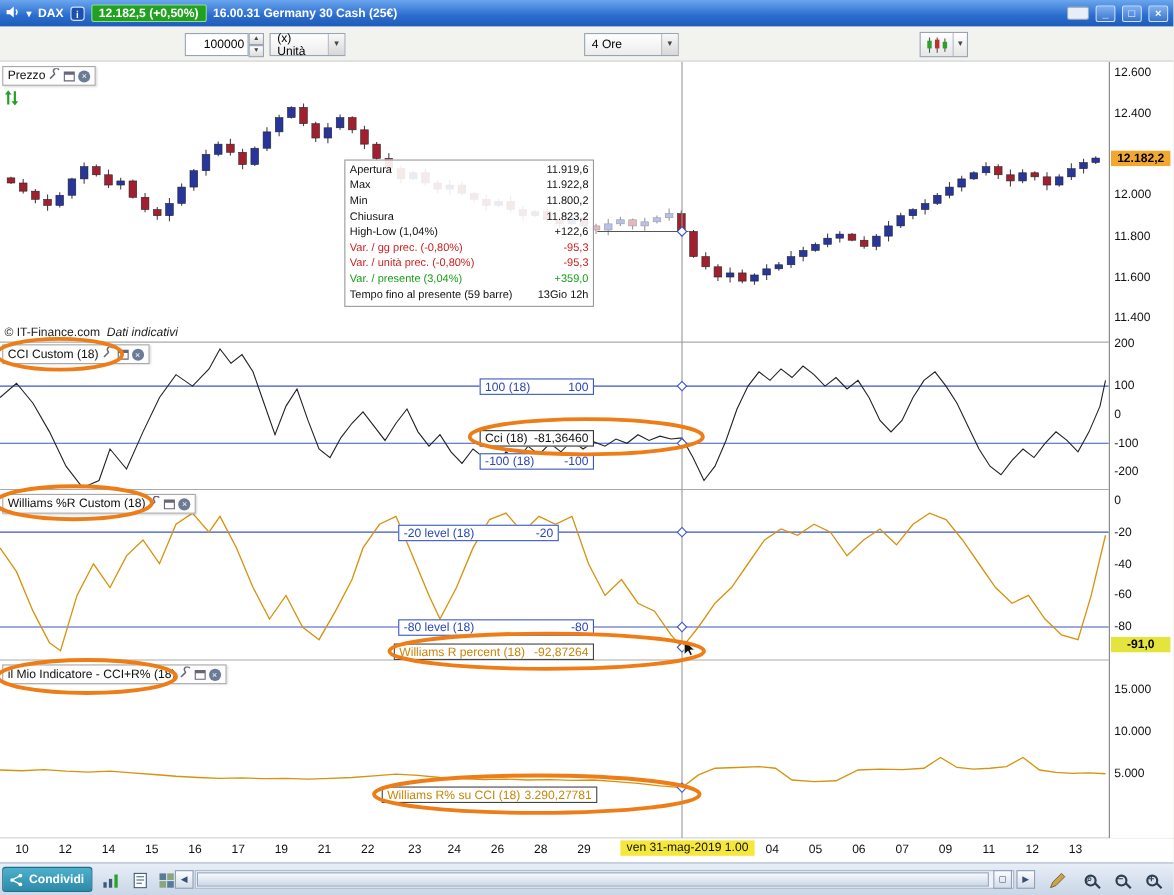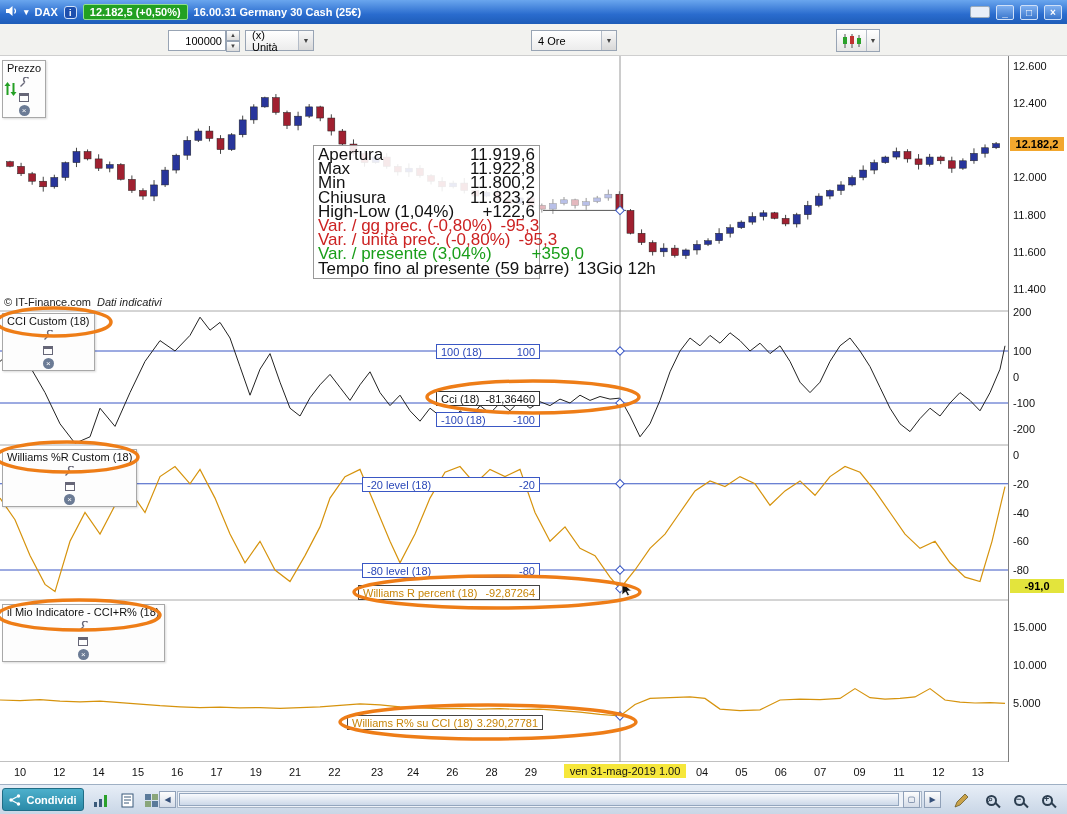--- a/index.html
+++ b/index.html
@@ -45,35 +45,35 @@
   .axis-col { position:absolute; left:1008px; top:56px; width:59px; height:706px; background:#fff;
     border-left:1px solid #808080; z-index:2; }
   .axis-label { position:absolute; left:4px; font-size:11px; color:#111; white-space:nowrap; }
   .axis-badge { position:absolute; left:1px; width:54px; font-size:11px; font-weight:bold; color:#000;
     text-align:center; padding:1px 0; }
   .badge-price { background:#f2a72e; }
   .badge-w { background:#e3e43c; }
 
   
   .panel-tab { position:absolute; display:flex; align-items:center; gap:3px; background:#fdfdfd;
-    border:1px solid #a8a8a8; box-shadow:1px 1px 2px rgba(0,0,0,.15); padding:1px 4px; font-size:11px; color:#111; z-index:3;flex-direction:column; }
+    border:1px solid #a8a8a8; box-shadow:1px 1px 2px rgba(0,0,0,.15); padding:1px 4px; font-size:11px; color:#111; z-index:3; }
   .ic-win { display:inline-block; width:10px; height:9px; border:1px solid #667; border-top:3px solid #667; cursor:pointer; }
   .ic-close { display:inline-block; width:11px; height:11px; border-radius:50%; background:#6b7b95; color:#fff;
     font-size:8px; line-height:11px; text-align:center; cursor:pointer; }
 
   
   .lvl-box { position:absolute; height:15px; background:#fff; display:flex; align-items:center;
     justify-content:space-between; font-size:11px; padding:0 4px; z-index:3; white-space:nowrap; }
   .lvl-blue { border:1px solid #3a57c4; color:#2a47b8; }
   .lvl-black { border:1px solid #333; color:#111; }
   .lvl-orange { border:1px solid #444; color:#c8860a; }
 
   
   .tooltip { position:absolute; left:313px; top:145px; width:227px; background:rgba(255,255,255,.9);
-    border:1px solid #999; font-size:17px; padding:2px 4px; z-index:3; }
+    border:1px solid #999; font-size:10px; padding:2px 4px; z-index:3; }
   .tt-row { display:flex; justify-content:space-between; line-height:14.2px; gap:8px; white-space:nowrap; }
 
   .copyright { position:absolute; left:4px; top:296px; font-size:11px; color:#222; z-index:2; }
   .copyright i { margin-left:6px; }
 
   
   .xaxis { position:absolute; left:0; top:762px; width:1067px; height:22px; background:#fff; z-index:2; }
   .x-label { position:absolute; top:4px; width:24px; text-align:center; font-size:11px; color:#111; }
   .x-highlight { position:absolute; left:564px; top:2px; width:122px; background:#f6e73b; font-size:11px;
     color:#111; text-align:center; padding:1px 0; white-space:nowrap; }
@@ -443,21 +443,21 @@
   </div>
 
   <div class="panel-tab" style="left:2px; top:449px;">
     <span>Williams %R Custom (18)</span>
     <span><svg width="11" height="11" viewBox="0 0 11 11">
           <path d="M1.5 9.5 L6 5 M6 5 a2.6 2.6 0 1 1 3.5 -3.5" stroke="#667" stroke-width="1.4" fill="none"></path>
         </svg></span>
     <span class="ic-win"></span>
     <span class="ic-close">×</span>
   </div>
-  <div class="lvl-box lvl-blue" style="left:362px; top:477px; width:178px;">
+  <div class="lvl-box lvl-blue" style="left:362px; top:477px; width:146px;">
     <span>-20 level (18)</span>
       <span>-20</span>
   </div>
   <div class="lvl-box lvl-blue" style="left:362px; top:563px; width:178px;">
     <span>-80 level (18)</span>
       <span>-80</span>
   </div>
   <div class="lvl-box lvl-orange" style="left:358px; top:585px; width:182px;">
     <span>Williams R percent (18)</span>
       <span>-92,87264</span>

